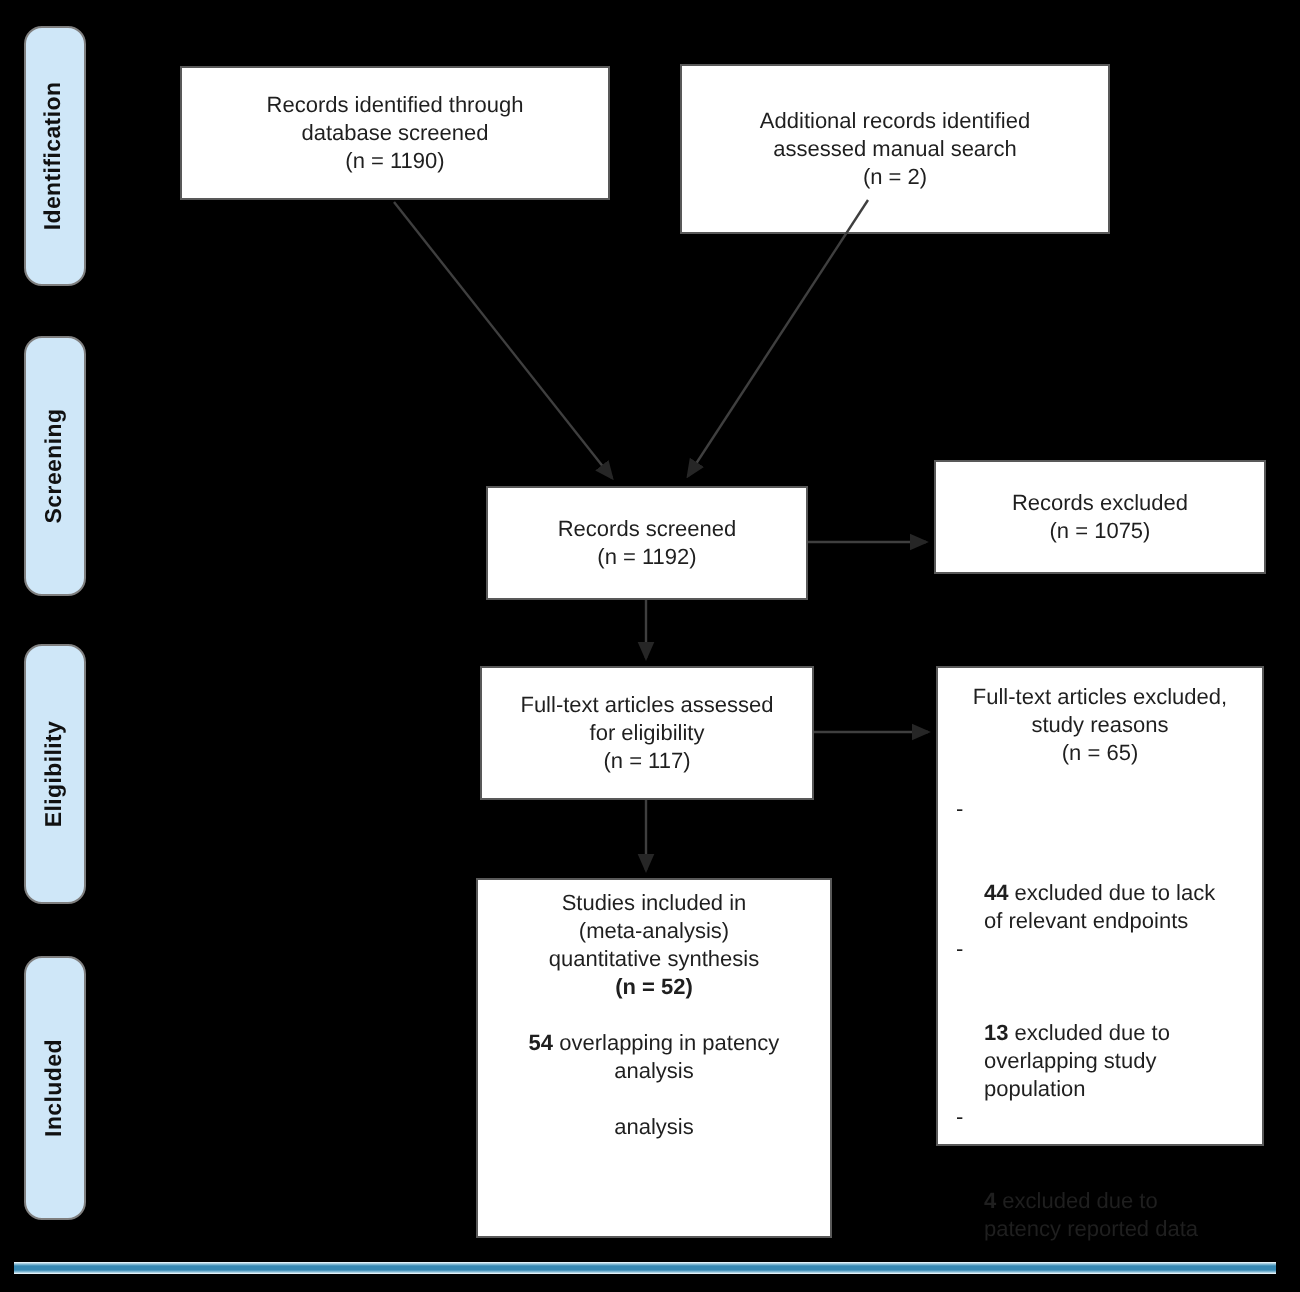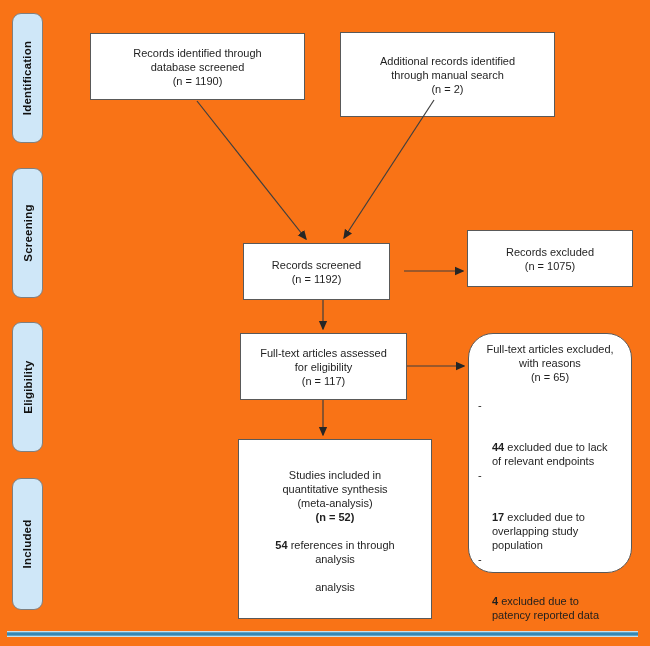--- a/index.html
+++ b/index.html
@@ -6,21 +6,21 @@
   body {
     width: 650px; height: 646px;
     background: #ffffff;
     font-family: "Liberation Sans", sans-serif;
     color: #1f1f1f;
   }
   #canvas {
     position: relative;
     width: 650px; height: 646px;
     overflow: hidden;
-    background: #f97316;
+    background: #000000;
     text-decoration: underline;
   }
   
   .stage {
     position: absolute;
     left: 12px; width: 31px;
     background: #cfe7f8;
     border: 1px solid #7f7f7f;
     border-radius: 9px;
     display: flex; align-items: center; justify-content: center;
@@ -90,67 +90,67 @@
   </div>
 
   <div class="box center" style="left:90px; top:33px; width:215px; height:67px;">
     <div class="bline">Records identified through</div>
     <div class="bline">database screened</div>
     <div class="bline">(n = 1190)</div>
   </div>
 
   <div class="box center" style="left:340px; top:32px; width:215px; height:85px;">
     <div class="bline">Additional records identified</div>
-    <div class="bline">through manual search</div>
+    <div class="bline">assessed manual search</div>
     <div class="bline">(n = 2)</div>
   </div>
 
-  <div class="box center" style="left:243px; top:243px; width:147px; height:57px;">
+  <div class="box center" style="left:243px; top:243px; width:161px; height:57px;">
     <div class="bline">Records screened</div>
     <div class="bline">(n = 1192)</div>
   </div>
 
   <div class="box center" style="left:467px; top:230px; width:166px; height:57px;">
     <div class="bline">Records excluded</div>
     <div class="bline">(n = 1075)</div>
   </div>
 
   <div class="box center" style="left:240px; top:333px; width:167px; height:67px;">
     <div class="bline">Full-text articles assessed</div>
     <div class="bline">for eligibility</div>
     <div class="bline">(n = 117)</div>
   </div>
 
-  <div class="box" style="left:468px; top:333px; width:164px; height:240px; padding-top:8px;border-radius:25px;">
+  <div class="box" style="left:468px; top:333px; width:164px; height:240px; padding-top:8px;">
     <div class="bline">Full-text articles excluded,</div>
-    <div class="bline">with reasons</div>
+    <div class="bline">study reasons</div>
     <div class="bline">(n = 65)</div>
     <div class="reasons">
       <div class="reason">
         <span class="dash">-</span>
         <span class="rtext"><b>44</b><span> excluded due to lack of relevant endpoints</span></span>
       </div>
       <div class="reason">
         <span class="dash">-</span>
-        <span class="rtext"><b>17</b><span> excluded due to overlapping study population</span></span>
+        <span class="rtext"><b>13</b><span> excluded due to overlapping study population</span></span>
       </div>
       <div class="reason">
         <span class="dash">-</span>
         <span class="rtext"><b>4</b><span> excluded due to patency reported data</span></span>
       </div>
     </div>
   </div>
 
-  <div class="box" style="left:238px; top:439px; width:194px; height:180px; padding-top:28px;">
+  <div class="box" style="left:238px; top:439px; width:178px; height:180px; padding-top:5px;">
     <div class="bline">Studies included in</div>
+    <div class="bline">(meta-analysis)</div>
     <div class="bline">quantitative synthesis</div>
-    <div class="bline">(meta-analysis)</div>
     <div class="bline bold">(n = 52)</div>
     <div class="spacer"></div>
-    <div class="bline"><b>54</b><span> references in through</span></div>
+    <div class="bline"><b>54</b><span> overlapping in patency</span></div>
     <div class="bline">analysis</div>
     <div class="spacer"></div>
     <div class="bline">analysis</div>
   </div>
 
   <svg id="arrows" viewBox="0 0 650 646" xmlns="http://www.w3.org/2000/svg">
     <defs>
       <marker id="ah" viewBox="0 0 10 10" refX="8.5" refY="5" markerWidth="8" markerHeight="8" orient="auto-start-reverse">
         <path d="M0,0.6 L10,5 L0,9.4 z" fill="#262626"></path>
       </marker>

